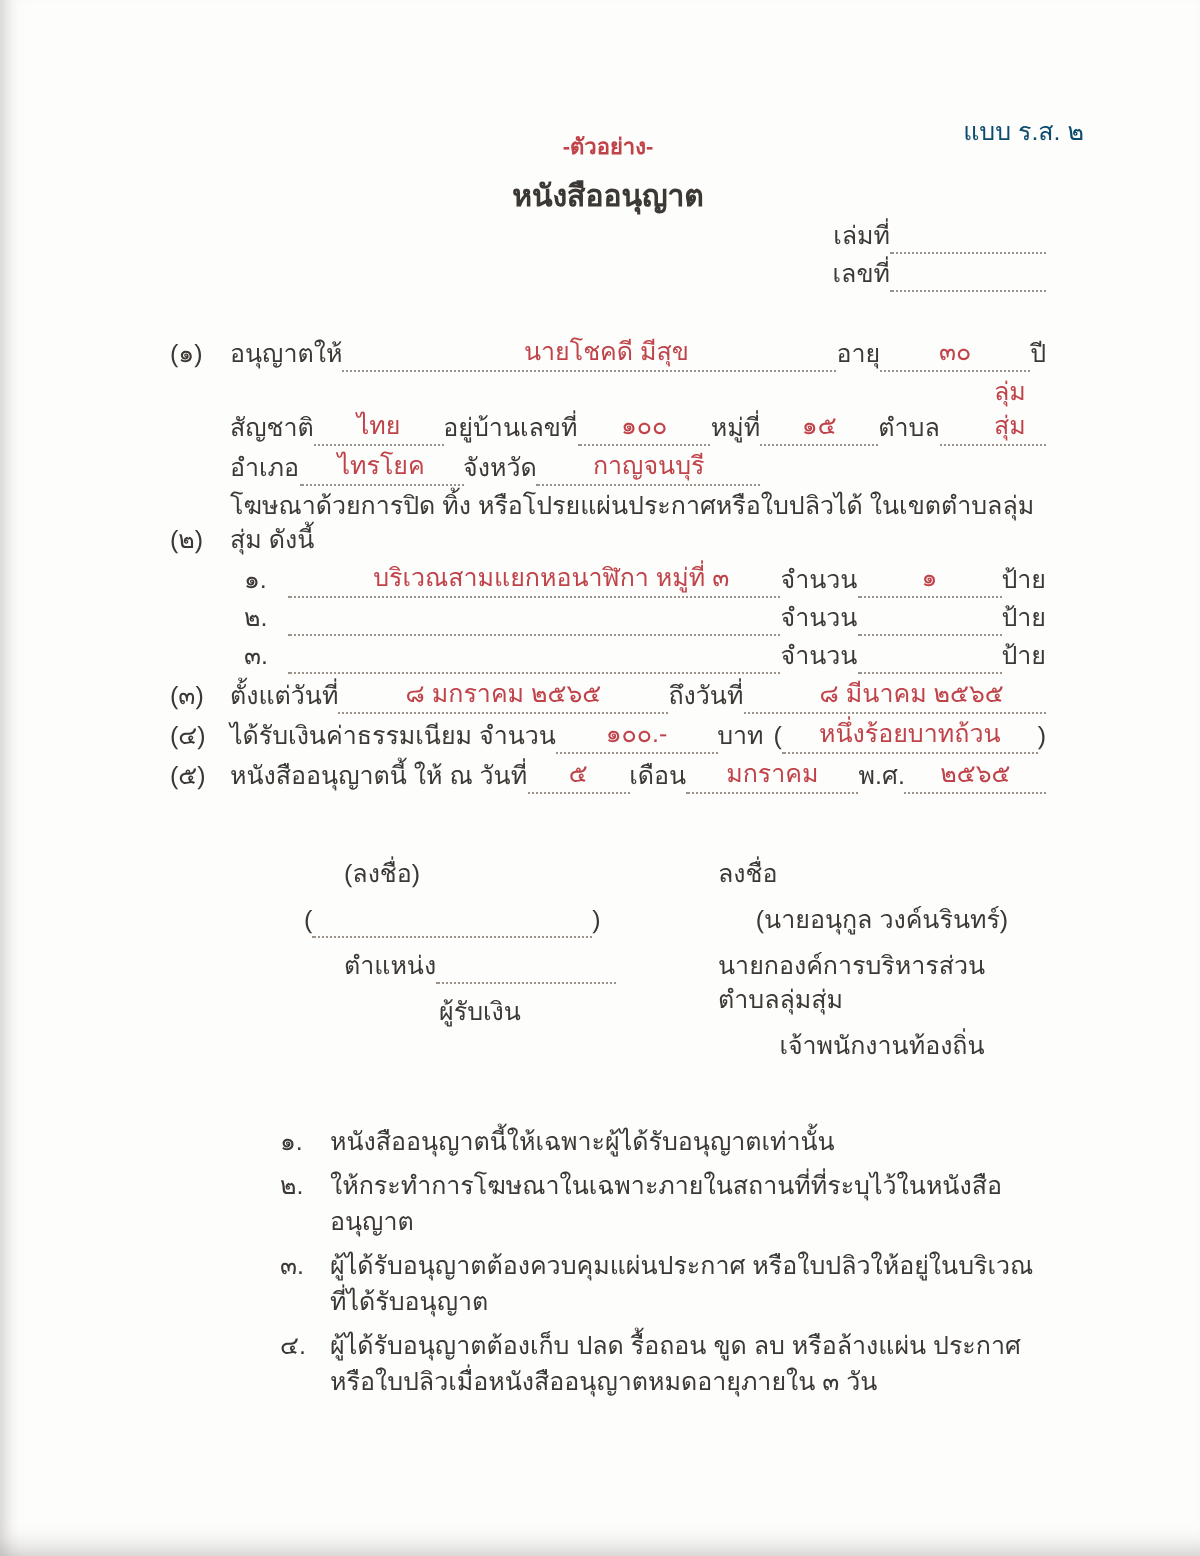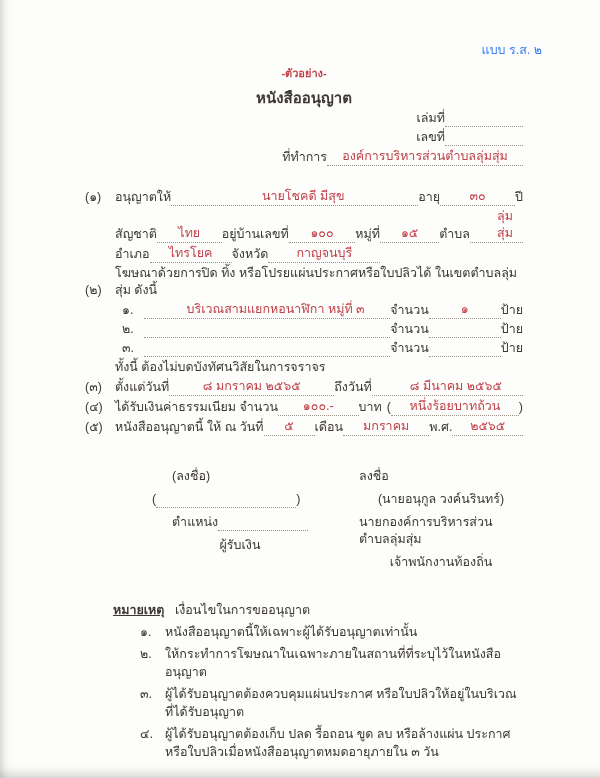--- a/index.html
+++ b/index.html
@@ -6,21 +6,21 @@
   html,body { margin:0; padding:0; background:#ffffff; }
   .page {
     position:relative; width:600px; height:778px; margin:0 auto;
     background:#fdfdfc; overflow:hidden; box-sizing:border-box;
     padding:50px 77px 0 85px;
     font-family:"Liberation Sans","DejaVu Sans",sans-serif;
     font-size:12.5px; color:var(--ink);
     box-shadow: inset 10px 0 9px -8px rgba(130,128,125,.40),
                 inset 0 -14px 12px -11px rgba(130,128,125,.40);
   }
-  .form-code { position:absolute; top:40px; right:58px; color:#3b82f6; }
+  .form-code { position:absolute; top:56px; right:58px; color:#0c4a6e; }
   .sample { text-align:center; margin-top:14px; color:var(--red); font-weight:bold; font-size:11px; }
   .title  { text-align:center; margin:4px 0 0 0; font-size:15px; font-weight:bold; }
   .meta { display:flex; flex-direction:column; align-items:flex-end; }
   .meta .row { margin-bottom:2px; }
   .row { display:flex; align-items:flex-end; line-height:17px; margin-bottom:2px; }
   .body { margin-top:20px; }
   .lbl { white-space:nowrap; }
   .num { width:30px; flex:0 0 30px; }
   .indent { margin-left:30px; }
   .subrow { margin-left:37px; }
@@ -59,24 +59,20 @@
 
   <div class="meta">
     <div class="row">
       <span class="lbl">เล่มที่</span>
       <span class="fill w78"></span>
     </div>
     <div class="row">
       <span class="lbl">เลขที่</span>
       <span class="fill w78"></span>
     </div>
-    <div class="row">
-      <span class="lbl">ที่ทำการ</span>
-      <span class="fill w196 rv">องค์การบริหารส่วนตำบลลุ่มสุ่ม</span>
-    </div>
   </div>
 
   <div class="body">
 
     <div class="row">
       <span class="num">(๑)</span>
       <span class="lbl">อนุญาตให้</span>
       <span class="fill flex1 rv">นายโชคดี  มีสุข</span>
       <span class="lbl">อายุ</span>
       <span class="fill w75 rv">๓๐</span>
@@ -117,23 +113,20 @@
       <span class="fill w72 rv"></span>
       <span class="lbl">ป้าย</span>
     </div>
     <div class="row subrow">
       <span class="subnum">๓.</span>
       <span class="fill flex1 rv"></span>
       <span class="lbl">จำนวน</span>
       <span class="fill w72 rv"></span>
       <span class="lbl">ป้าย</span>
     </div>
-    <div class="row indent">
-      <span>ทั้งนี้ ต้องไม่บดบังทัศนวิสัยในการจราจร</span>
-    </div>
 
     <div class="row">
       <span class="num">(๓)</span>
       <span class="lbl">ตั้งแต่วันที่</span>
       <span class="fill w165 rv">๘  มกราคม  ๒๕๖๕</span>
       <span class="lbl">ถึงวันที่</span>
       <span class="fill flex1 rv">๘  มีนาคม  ๒๕๖๕</span>
     </div>
 
     <div class="row">
@@ -185,24 +178,20 @@
       <div class="srow">
         <span>นายกองค์การบริหารส่วนตำบลลุ่มสุ่ม</span>
       </div>
       <div class="srow center">
         <span>เจ้าพนักงานท้องถิ่น</span>
       </div>
     </div>
   </div>
 
   <div class="notes">
-    <div class="note-heading">
-      <span class="hd">หมายเหตุ</span>
-      <span class="hs">เงื่อนไขในการขออนุญาต</span>
-    </div>
     <div class="note-row">
       <span class="note-num">๑.</span>
       <span class="note-text">หนังสืออนุญาตนี้ให้เฉพาะผู้ได้รับอนุญาตเท่านั้น</span>
     </div>
     <div class="note-row">
       <span class="note-num">๒.</span>
       <span class="note-text">ให้กระทำการโฆษณาในเฉพาะภายในสถานที่ที่ระบุไว้ในหนังสืออนุญาต</span>
     </div>
     <div class="note-row">
       <span class="note-num">๓.</span>

